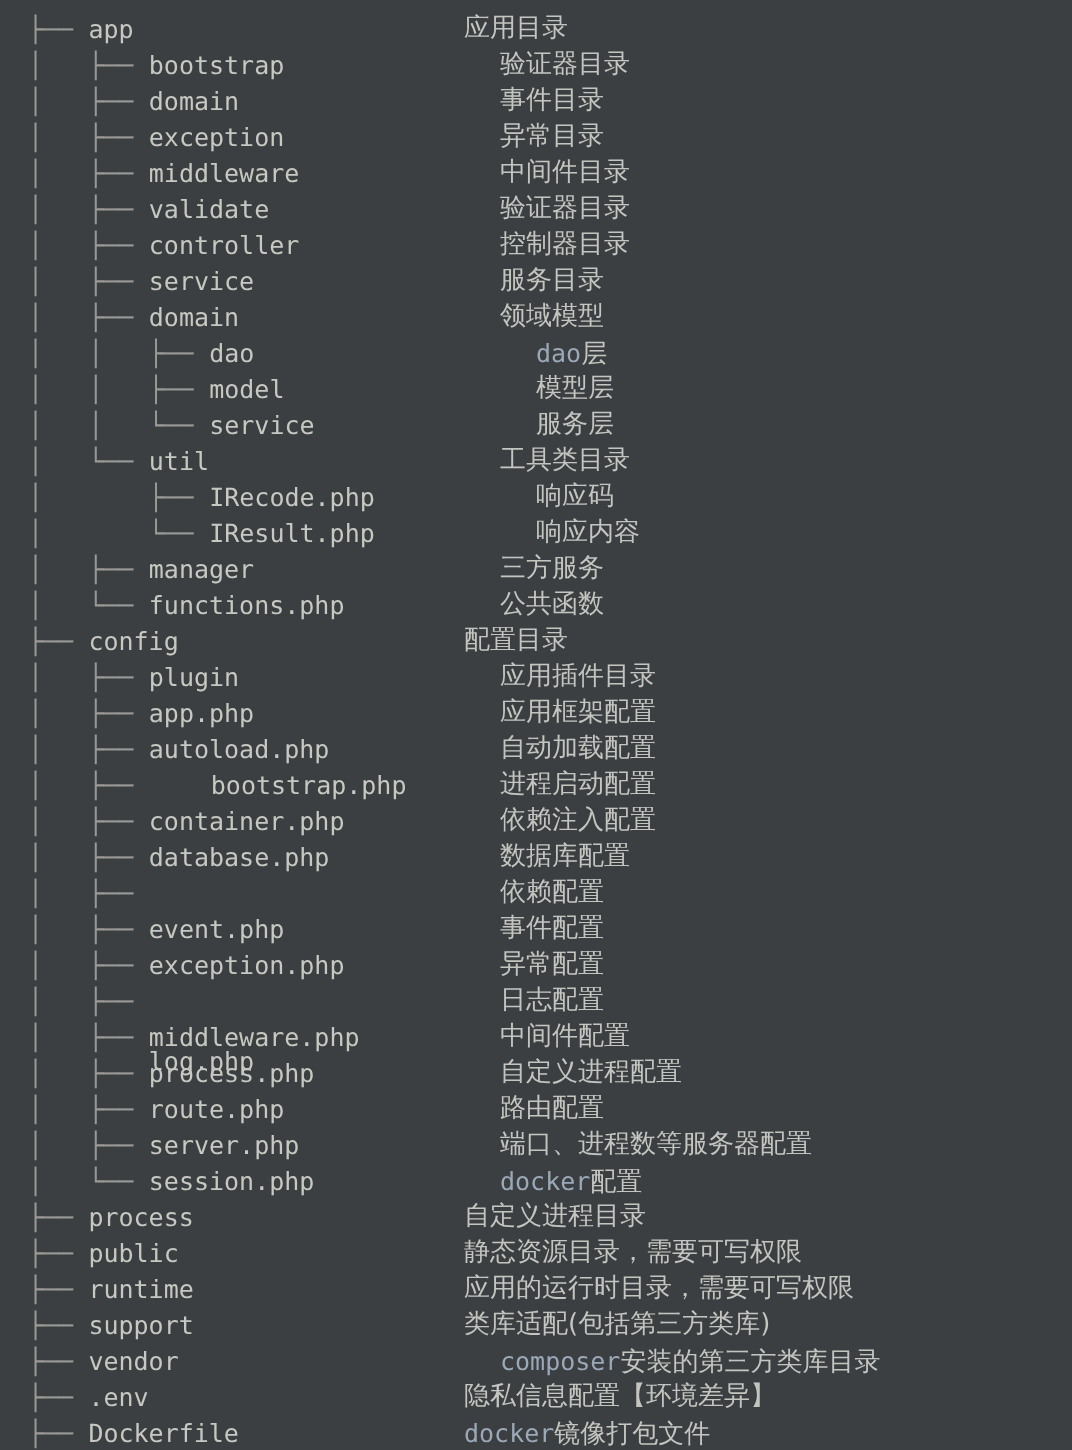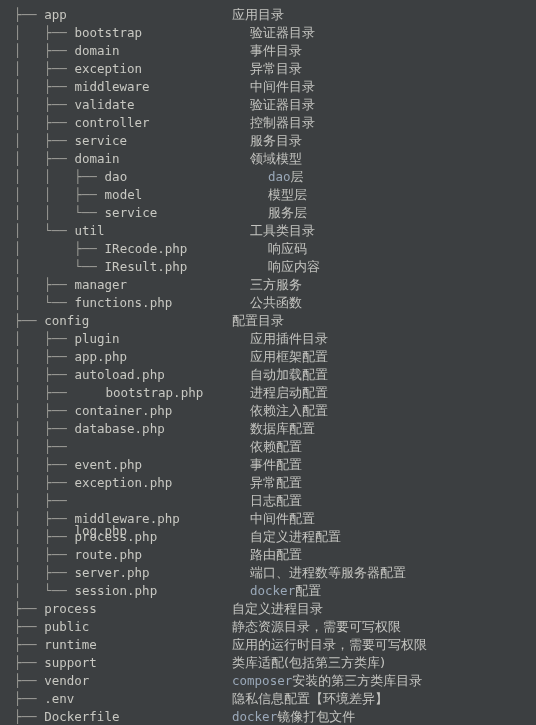--- a/index.html
+++ b/index.html
@@ -95,16 +95,16 @@
     <div class="tree-row"><span class="tree-branch" style="left: 14px;">│   ├── </span><span class="tree-name" style="left: 74.4px; margin-top: 30px;">log.php</span><span class="tree-desc" style="left: 250px;">日志配置</span></div>
     <div class="tree-row"><span class="tree-branch" style="left: 14px;">│   ├── </span><span class="tree-name" style="left: 74.4px;">middleware.php</span><span class="tree-desc" style="left: 250px;">中间件配置</span></div>
     <div class="tree-row"><span class="tree-branch" style="left: 14px;">│   ├── </span><span class="tree-name" style="left: 74.4px;">process.php</span><span class="tree-desc" style="left: 250px;">自定义进程配置</span></div>
     <div class="tree-row"><span class="tree-branch" style="left: 14px;">│   ├── </span><span class="tree-name" style="left: 74.4px;">route.php</span><span class="tree-desc" style="left: 250px;">路由配置</span></div>
     <div class="tree-row"><span class="tree-branch" style="left: 14px;">│   ├── </span><span class="tree-name" style="left: 74.4px;">server.php</span><span class="tree-desc" style="left: 250px;">端口、进程数等服务器配置</span></div>
     <div class="tree-row"><span class="tree-branch" style="left: 14px;">│   └── </span><span class="tree-name" style="left: 74.4px;">session.php</span><span class="tree-desc" style="left: 250px;"><span class="mono-token">docker</span><span>配置</span></span></div>
     <div class="tree-row"><span class="tree-branch" style="left: 14px;">├── </span><span class="tree-name" style="left: 44.2px;">process</span><span class="tree-desc" style="left: 232px;">自定义进程目录</span></div>
     <div class="tree-row"><span class="tree-branch" style="left: 14px;">├── </span><span class="tree-name" style="left: 44.2px;">public</span><span class="tree-desc" style="left: 232px;">静态资源目录，需要可写权限</span></div>
     <div class="tree-row"><span class="tree-branch" style="left: 14px;">├── </span><span class="tree-name" style="left: 44.2px;">runtime</span><span class="tree-desc" style="left: 232px;">应用的运行时目录，需要可写权限</span></div>
     <div class="tree-row"><span class="tree-branch" style="left: 14px;">├── </span><span class="tree-name" style="left: 44.2px;">support</span><span class="tree-desc" style="left: 232px;">类库适配(包括第三方类库)</span></div>
-    <div class="tree-row"><span class="tree-branch" style="left: 14px;">├── </span><span class="tree-name" style="left: 44.2px;">vendor</span><span class="tree-desc" style="left: 232px;"><span class="mono-token">composer</span><span>安装的第三方类库目录</span></span></div>
+    <div class="tree-row"><span class="tree-branch" style="left: 14px;">├── </span><span class="tree-name" style="left: 44.2px;">vendor</span><span class="tree-desc" style="left: 250px;"><span class="mono-token">composer</span><span>安装的第三方类库目录</span></span></div>
     <div class="tree-row"><span class="tree-branch" style="left: 14px;">├── </span><span class="tree-name" style="left: 44.2px;">.env</span><span class="tree-desc" style="left: 232px;">隐私信息配置【环境差异】</span></div>
     <div class="tree-row"><span class="tree-branch" style="left: 14px;">├── </span><span class="tree-name" style="left: 44.2px;">Dockerfile</span><span class="tree-desc" style="left: 232px;"><span class="mono-token">docker</span><span>镜像打包文件</span></span></div>
   </div>
 
 </body></html>

